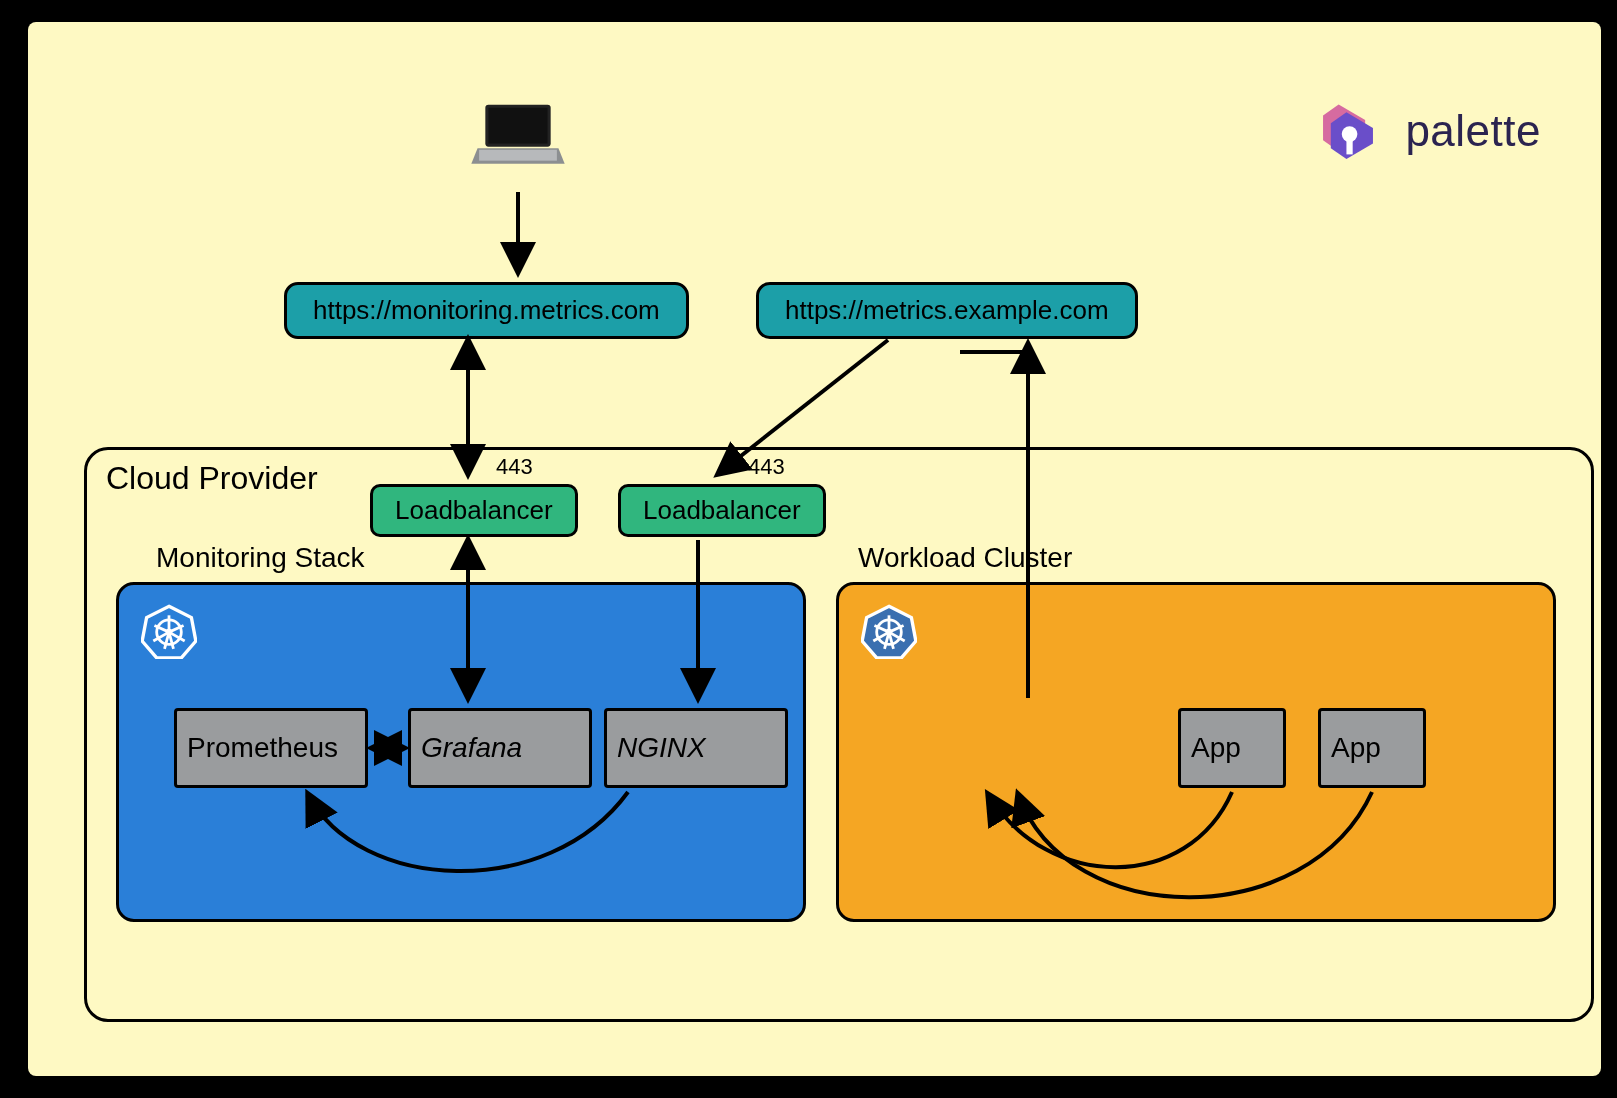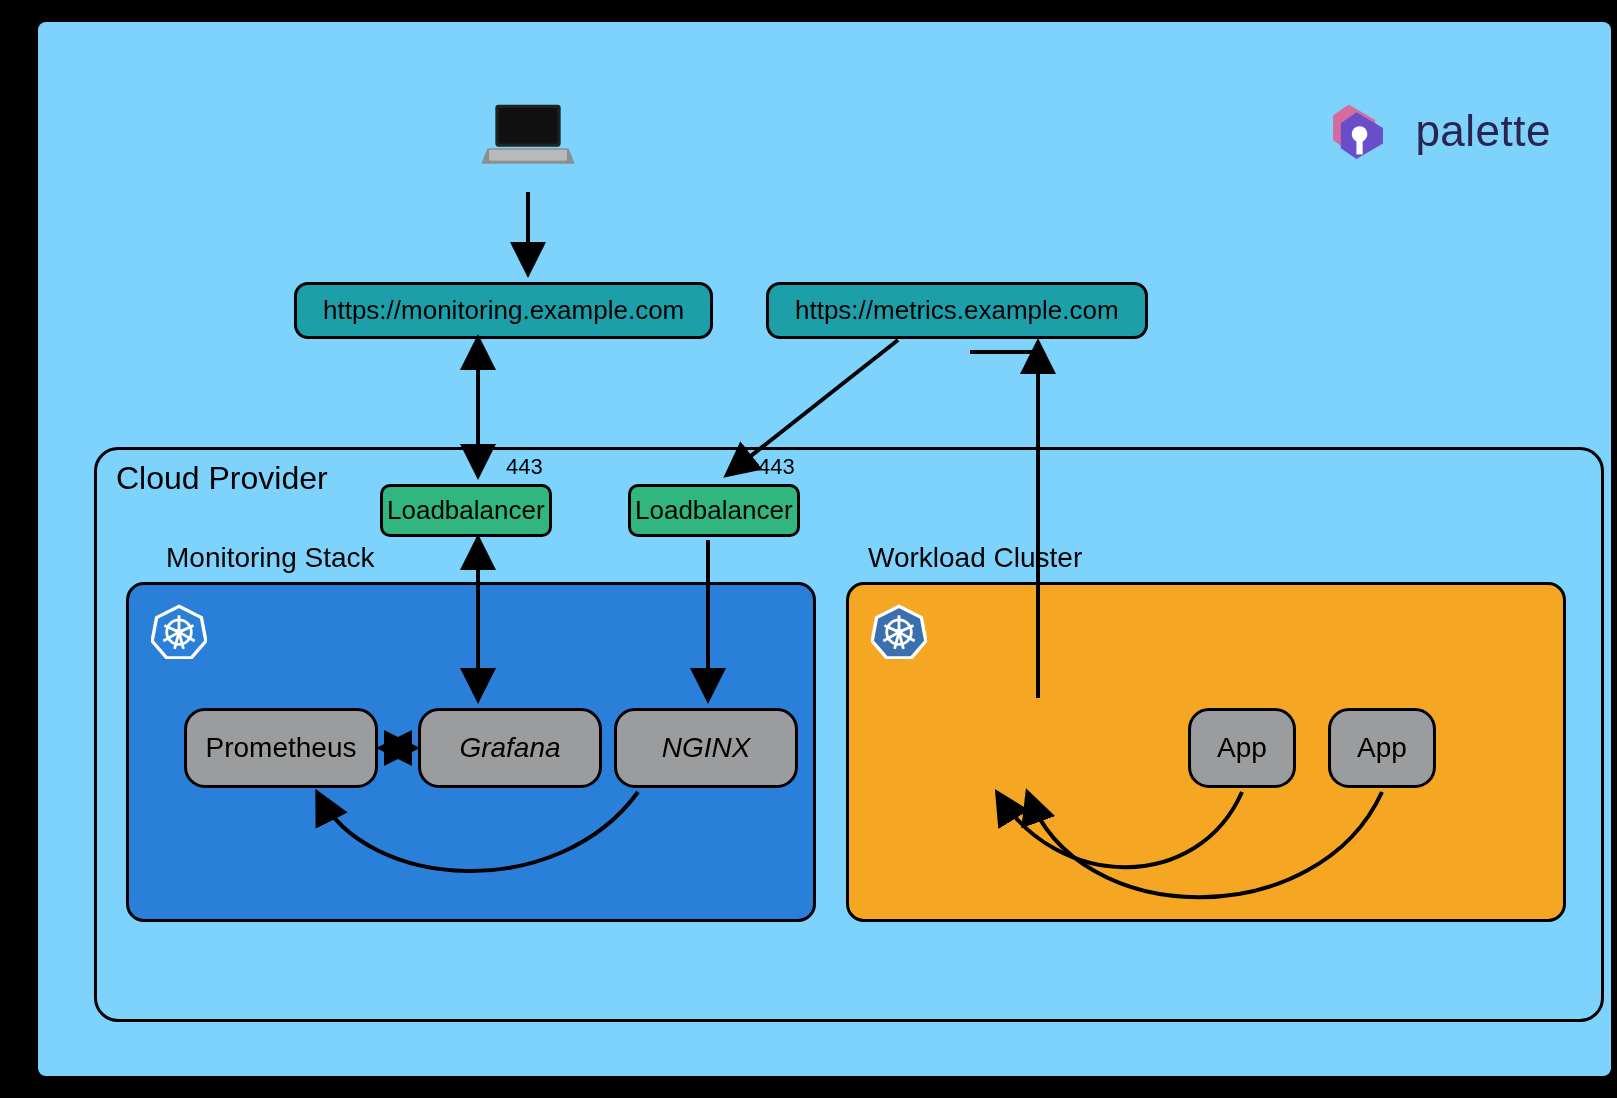--- a/index.html
+++ b/index.html
@@ -5,23 +5,23 @@
   * { box-sizing: border-box; margin: 0; padding: 0; }
   body {
     background: #000;
     font-family: -apple-system, BlinkMacSystemFont, "Segoe UI", Helvetica, Arial, sans-serif;
     width: 1617px;
     height: 1098px;
     position: relative;
   }
   .page-frame {
     position: absolute;
-    top: 22px; left: 38px;
+    top: 22px; left: 28px;
     width: 1573px; height: 1054px;
-    background: #7dd3fc;
+    background: #fef9c3;
     border-radius: 8px;
   }
   
 
   .brand {
     position: absolute;
     top: 70px; right: 60px;
     display: flex; align-items: center; gap: 18px;
   }
   .brand-name {
@@ -50,21 +50,21 @@
     font-weight: 400;
   }
   .url-monitoring { top: 260px; left: 256px; }
   .url-metrics    { top: 260px; left: 728px; }
 
   .lb-box {
     position: absolute;
     background: #30b67e;
     border: 3px solid #000;
     border-radius: 10px;
-    padding: 8px 4px;
+    padding: 8px 22px;
     font-size: 26px;
     color: #000;
   }
   .lb-left  { top: 462px; left: 342px; }
   .lb-right { top: 462px; left: 590px; }
   .port-label {
     position: absolute;
     font-size: 22px;
     color: #000;
   }
@@ -112,23 +112,23 @@
   .k8s-icon {
     position: absolute;
     top: 18px; left: 22px;
     width: 56px; height: 56px;
   }
 
   .svc-box {
     position: absolute;
     background: #9a9c9e;
     border: 3px solid #000;
-    border-radius: 21px;
+    border-radius: 4px;
     font-size: 28px;
-    display: flex; align-items: center; justify-content: center;
+    display: flex; align-items: center; 
     padding: 0 10px;
   }
   
   .svc-prom    { top: 686px; left: 146px; width: 194px; height: 80px; }
   .svc-grafana { top: 686px; left: 380px; width: 184px; height: 80px; font-style: italic; }
   .svc-nginx   { top: 686px; left: 576px; width: 184px; height: 80px; font-style: italic; }
   
   .svc-agent   { top: 686px; left: 852px; width: 280px; height: 80px; }
   .svc-app1    { top: 686px; left: 1150px; width: 108px; height: 80px; }
   .svc-app2    { top: 686px; left: 1290px; width: 108px; height: 80px; }
@@ -160,21 +160,21 @@
   <div class="laptop">
     <svg viewBox="0 0 120 90">
       <rect x="18" y="6" width="84" height="54" rx="4" fill="#222"></rect>
       <rect x="22" y="10" width="76" height="46" fill="#111"></rect>
       <polygon points="8,62 112,62 120,82 0,82" fill="#8c8f91"></polygon>
       <rect x="10" y="64" width="100" height="14" fill="#b7b9bb"></rect>
     </svg>
   </div>
 
   <div class="url-box url-monitoring">
-    <span>https://monitoring.example.com</span>
+    <span>https://monitoring.metrics.com</span>
   </div>
   <div class="url-box url-metrics">
     <span>https://metrics.example.com</span>
   </div>
 
   <div class="cloud-provider"></div>
   <div class="cloud-provider-label">Cloud Provider</div>
 
   <div class="port-label port-443-l">443</div>
   <div class="port-label port-443-r">443</div>

